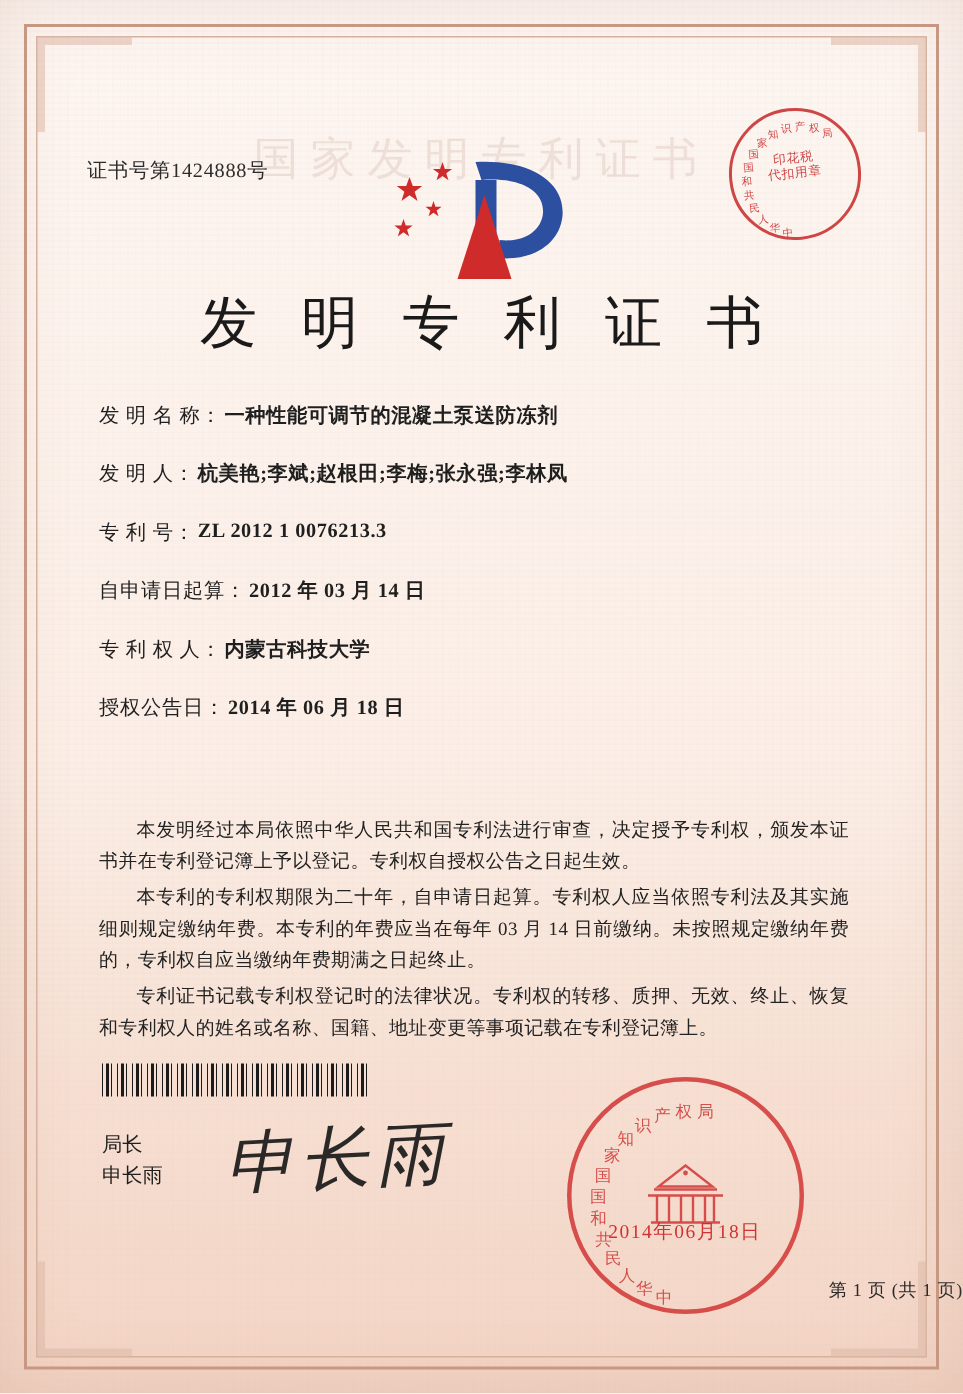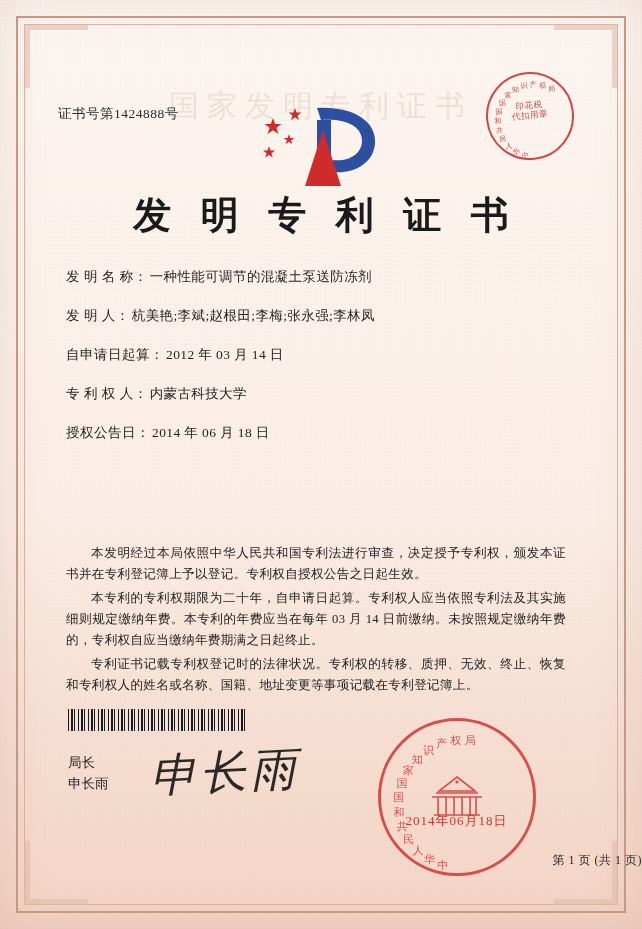--- a/index.html
+++ b/index.html
@@ -123,21 +123,21 @@
     transform-origin: 0 0;
     white-space: nowrap;
   }
 
   .main-title {
     position: absolute;
     left: 0; right: 0;
     top: 190px;
     text-align: center;
     font-size: 38px;
-    font-weight: bold;
+    font-weight: normal;
     letter-spacing: 10px;
     color: #1a1a1a;
     font-family: "Liberation Serif", serif;
     text-indent: 10px;
   }
 
   .fields {
     position: absolute;
     left: 66px;
     right: 60px;
@@ -150,20 +150,21 @@
     font-size: 13.5px;
     color: #1f1f1f;
   }
   .field-label {
     white-space: nowrap;
     letter-spacing: 0.5px;
   }
   .field-value {
     margin-left: 2px;
     letter-spacing: 0.4px;
+    font-weight: bold;
   }
 
   .body-text {
     position: absolute;
     left: 66px;
     right: 76px;
     top: 543px;
     font-size: 12.6px;
     line-height: 21px;
     color: #232323;
@@ -326,20 +327,24 @@
   <div class="fields">
     <div class="field-row">
       <span class="field-label">发 明 名 称：</span>
       <span class="field-value">一种性能可调节的混凝土泵送防冻剂</span>
     </div>
     <div class="field-row">
       <span class="field-label">发 明 人：</span>
       <span class="field-value">杭美艳;李斌;赵根田;李梅;张永强;李林凤</span>
     </div>
     <div class="field-row">
+      <span class="field-label">专 利 号：</span>
+      <span class="field-value">ZL 2012 1 0076213.3</span>
+    </div>
+    <div class="field-row">
       <span class="field-label">自申请日起算：</span>
       <span class="field-value">2012 年 03 月 14 日</span>
     </div>
     <div class="field-row">
       <span class="field-label">专 利 权 人：</span>
       <span class="field-value">内蒙古科技大学</span>
     </div>
     <div class="field-row">
       <span class="field-label">授权公告日：</span>
       <span class="field-value">2014 年 06 月 18 日</span>

